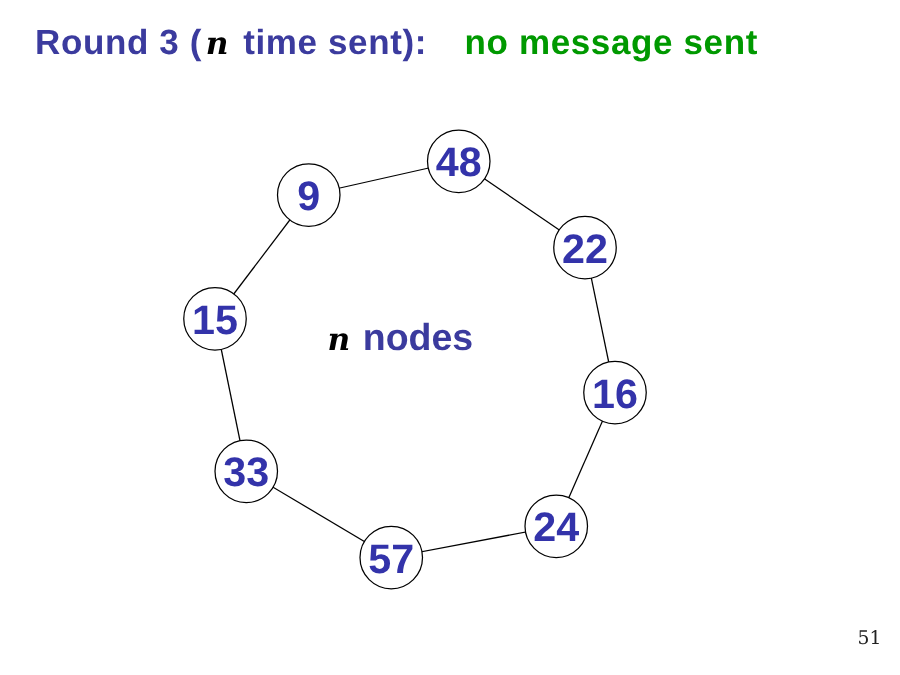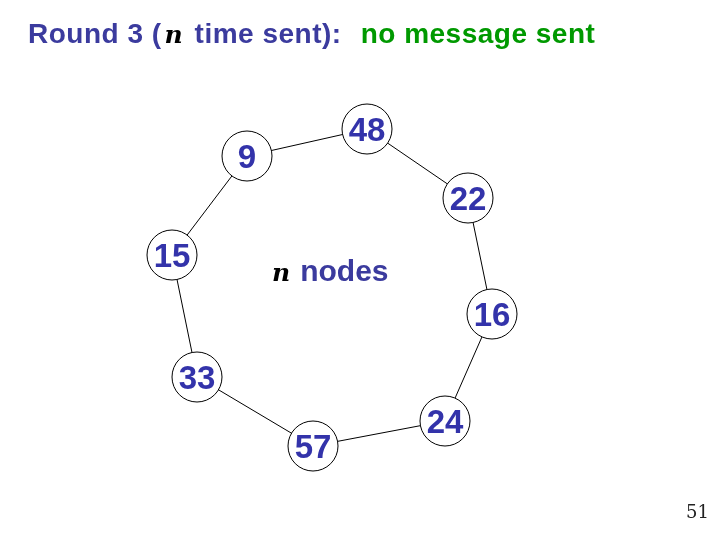--- a/index.html
+++ b/index.html
@@ -30,50 +30,50 @@
   .title .math-n {
     font-family: "DejaVu Serif", serif;
     font-style: italic;
     font-weight: bold;
     font-size: 25px;
     color: var(--math-black, #000000);
     padding: 0 3px;
   }
   .title .highlight {
     color: var(--highlight-green, #009900);
-    margin-left: 19px;
+    margin-left: 30px;
   }
   #ring-svg {
     position: absolute;
     left: 0;
     top: 0;
   }
   .center-label {
     position: absolute;
-    left: 272px;
+    left: 262px;
     top: 254px;
     font-size: 30px;
     font-weight: bold;
     color: var(--title-blue, #3b3b9e);
     white-space: nowrap;
   }
   .center-label .math-n {
     font-family: "DejaVu Serif", serif;
     font-style: italic;
     font-weight: bold;
     font-size: 25px;
     color: var(--math-black, #000000);
     padding-right: 10px;
   }
   .page-number {
     position: absolute;
     left: 686px;
     top: 501px;
     font-family: "DejaVu Serif", serif;
-    font-size: 18px;
+    font-size: 15px;
     color: #222222;
   }
 </style>
 </head>
 <body>
 
 <div class="slide">
 
   <div class="title"><span>Round 3 (</span><span class="math-n">n</span><span> time sent):</span><span class="highlight">no message sent</span></div>
 

